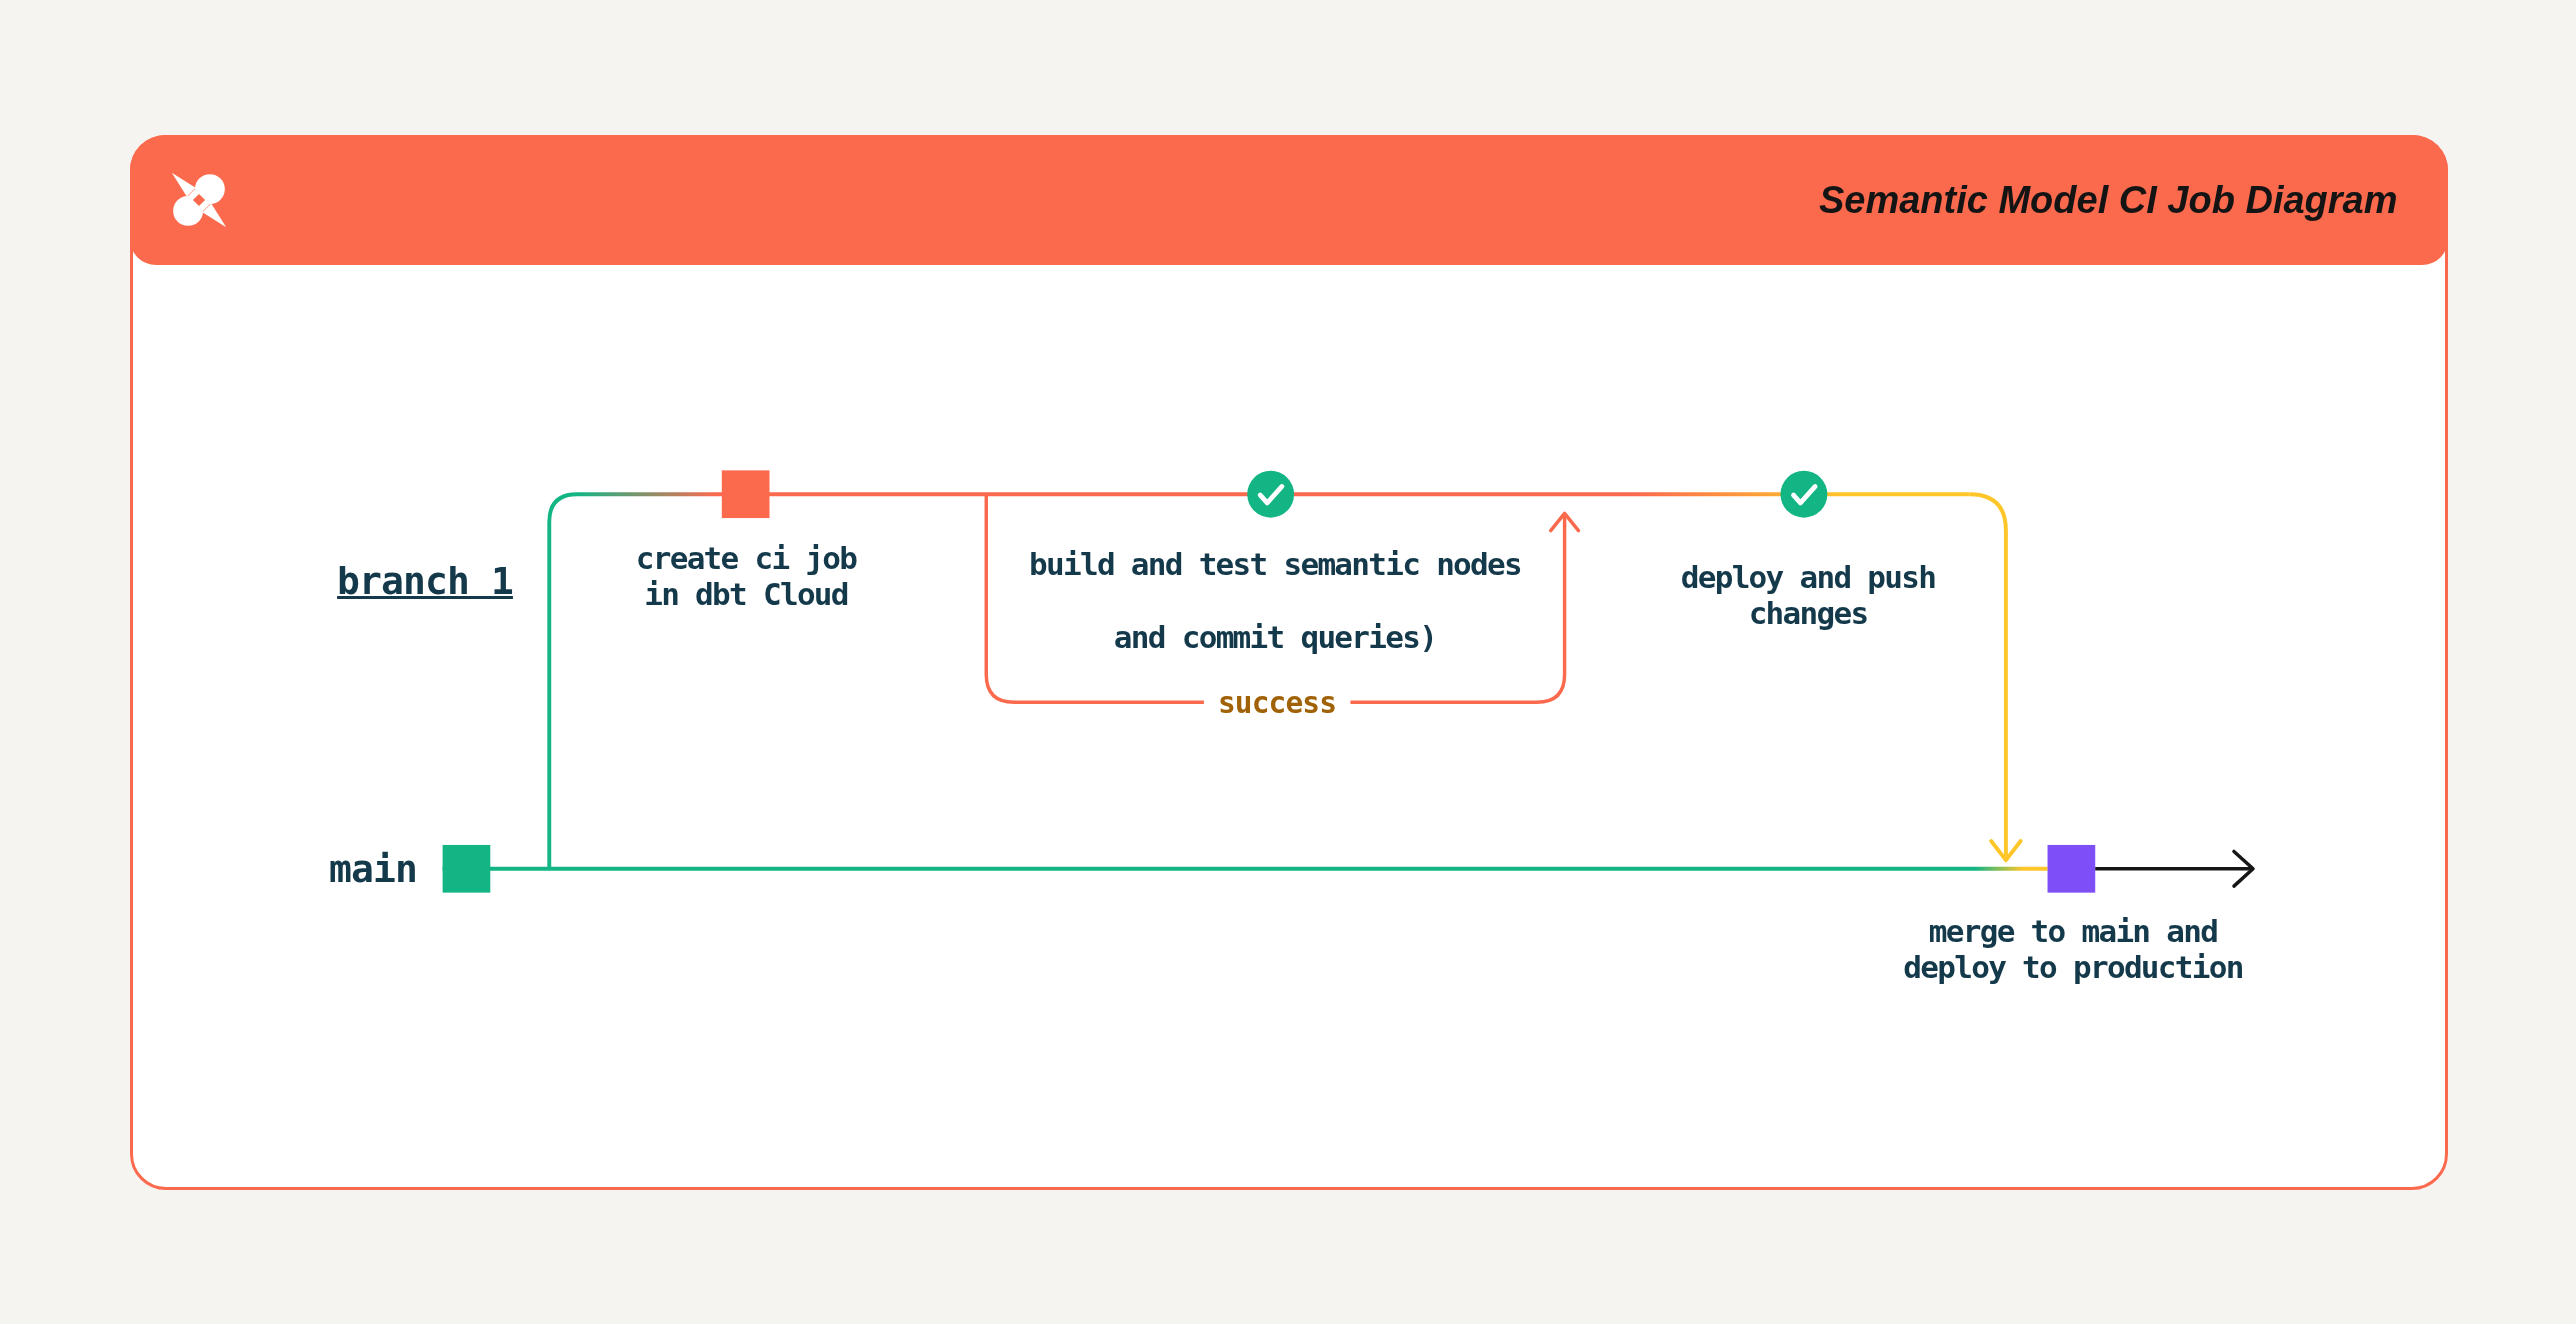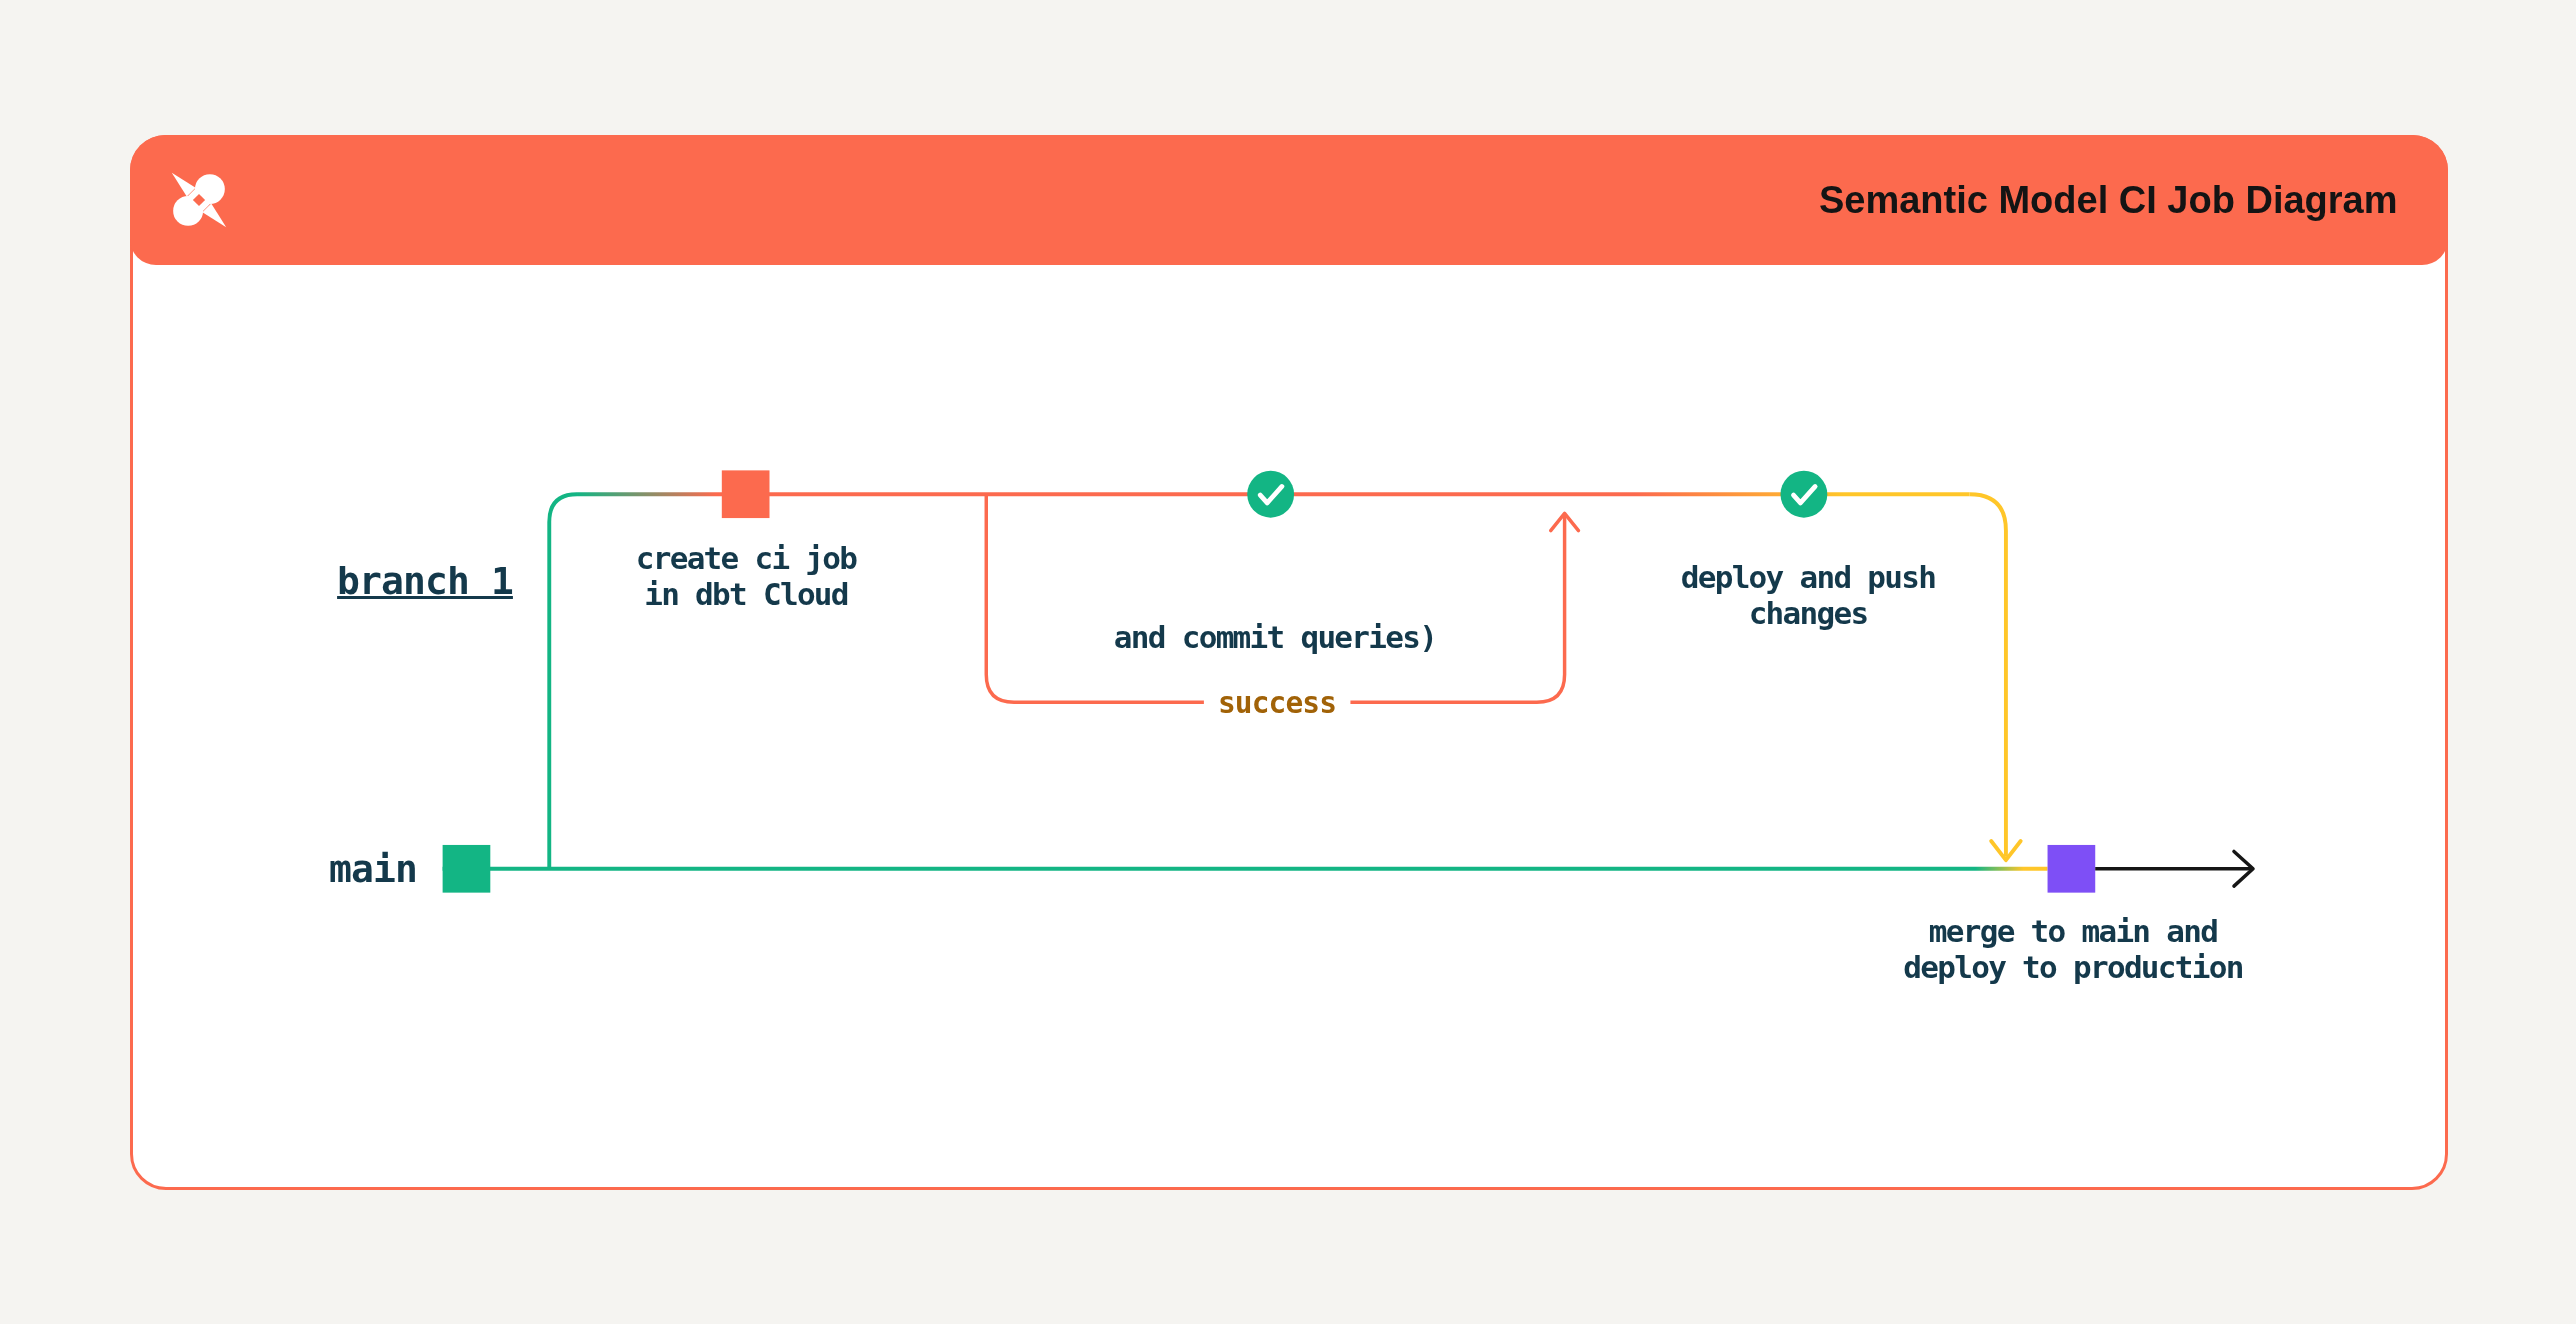--- a/index.html
+++ b/index.html
@@ -3,21 +3,21 @@
 <meta charset="utf-8">
 <style>
   html,body{margin:0;padding:0;background:#F5F4F1;}
   .stage{
     position:relative;width:2576px;height:1324px;background:#F5F4F1;overflow:hidden;
     font-family:"DejaVu Sans Mono","Liberation Mono",monospace;
   }
   .card{
     position:absolute;left:130px;top:135px;width:2318px;height:1055px;
     background:#FFFFFF;border:3.5px solid #FC6A4E;border-radius:36px;
-    box-sizing:border-box;z-index:1;
+    box-sizing:border-box;z-index:1;font-style:italic;
   }
   .card-header{
     position:absolute;left:-3.5px;top:-3.5px;width:2318px;height:130px;
     background:#FC6A4E;border-radius:35px 35px 26px 26px;
   }
   .logo{
     position:absolute;left:35px;top:31px;width:68px;height:68px;
   }
   .title{
     position:absolute;right:50px;top:65px;transform:translateY(-50%);
@@ -100,20 +100,21 @@
     <line x1="2416" y1="1002" x2="2596" y2="1002" stroke="#161616" stroke-width="4"></line>
     <path d="M2576 982 L2598 1002 L2576 1022" fill="none" stroke="#161616" stroke-width="4" stroke-linecap="round" stroke-linejoin="round"></path>
   </svg>
 
   <div class="txt branch-label" style="left:425px;top:581px;text-decoration:underline;">branch 1</div>
   <div class="txt branch-label" style="left:373px;top:869px;">main</div>
 
   <div class="txt node-line" style="left:746px;top:558px;">create ci job</div>
   <div class="txt node-line" style="left:746px;top:594px;">in dbt Cloud</div>
 
+  <div class="txt node-line" style="left:1275px;top:564px;">build and test semantic nodes</div>
   <div class="txt node-line" style="left:1275px;top:637px;">and commit queries)</div>
 
   <div class="txt success-label" style="left:1277px;top:703px;">success</div>
 
   <div class="txt node-line" style="left:1808px;top:577px;">deploy and push</div>
   <div class="txt node-line" style="left:1808px;top:613px;">changes</div>
 
   <div class="txt node-line" style="left:2073px;top:931px;">merge to main and</div>
   <div class="txt node-line" style="left:2073px;top:967px;">deploy to production</div>
 

